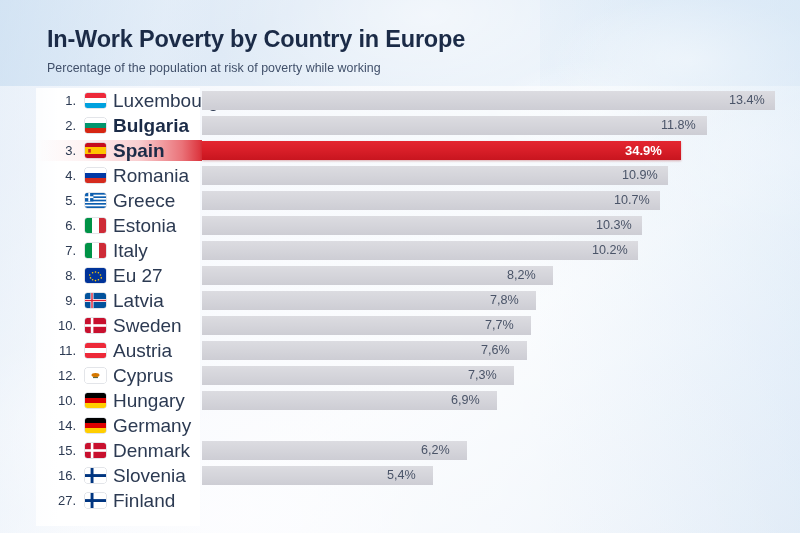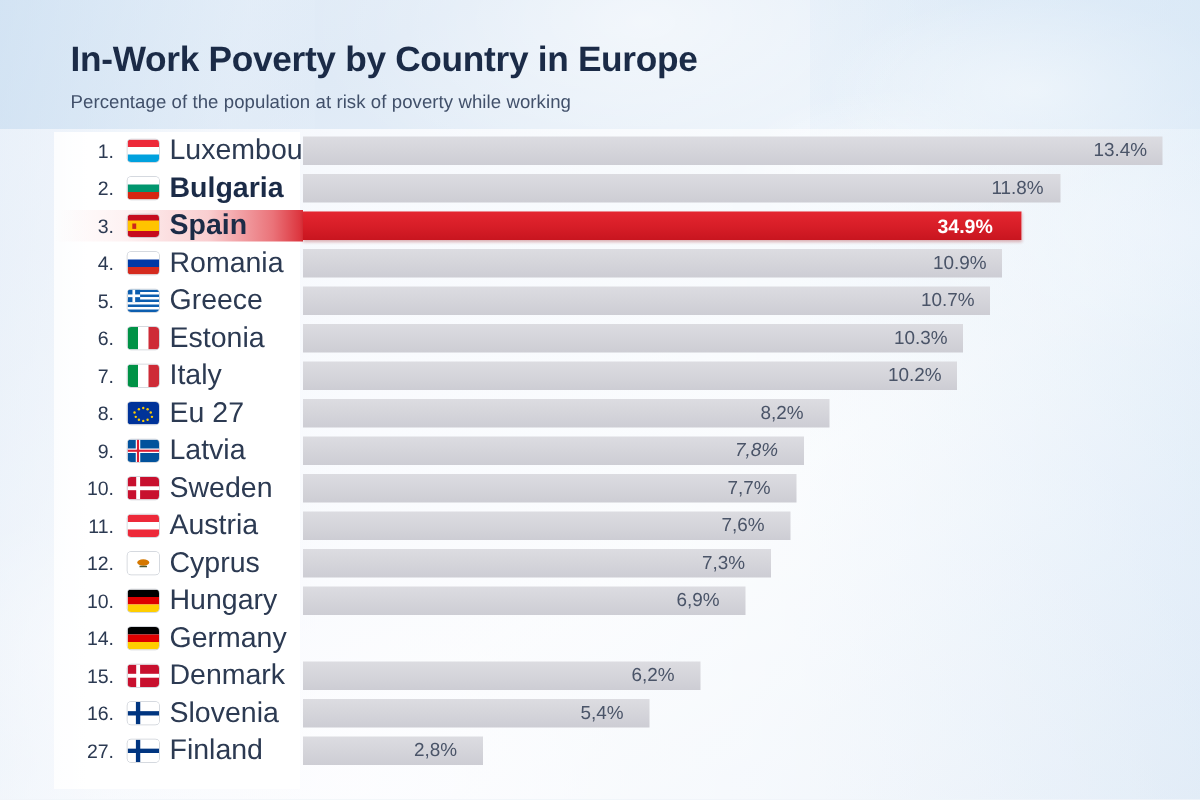--- a/index.html
+++ b/index.html
@@ -346,21 +346,21 @@
               <rect width="21" height="15" fill="#02529c"></rect>
               <rect x="0" y="6" width="21" height="3" fill="#fff"></rect>
               <rect x="5.5" y="0" width="3" height="15" fill="#fff"></rect>
               <rect x="0" y="6.8" width="21" height="1.4" fill="#dc1e35"></rect>
               <rect x="6.3" y="0" width="1.4" height="15" fill="#dc1e35"></rect>
             </svg>
           </span>
           <div class="cname">Latvia</div>
           <div class="bar-wrap">
             <div class="bar" style="width: 334px;"></div>
-            <div class="val" style="left: 288px; font-style: italic;">7,8%</div>
+            <div class="val" style="left: 288px;">7,8%</div>
           </div>
         </div>
         <div class="row">
           <div class="rank">10.</div>
           <span class="flag">
             <svg viewBox="0 0 21 15">
               <rect width="21" height="15" fill="#c8102e"></rect>
               <rect x="0" y="6.2" width="21" height="2.6" fill="#fff"></rect>
               <rect x="5.8" y="0" width="2.6" height="15" fill="#fff"></rect>
             </svg>
@@ -460,21 +460,17 @@
         <div class="row">
           <div class="rank">27.</div>
           <span class="flag">
             <svg viewBox="0 0 21 15">
               <rect width="21" height="15" fill="#fff"></rect>
               <rect x="0" y="6.1" width="21" height="2.9" fill="#003580"></rect>
               <rect x="5.6" y="0" width="2.9" height="15" fill="#003580"></rect>
             </svg>
           </span>
           <div class="cname">Finland</div>
-          <div class="bar-wrap">
-            <div class="bar" style="width: 120px;"></div>
-            <div class="val" style="left: 74px;">2,8%</div>
-          </div>
         </div>
       </div>
   </div>
 
 </div>
 
 </body></html>

